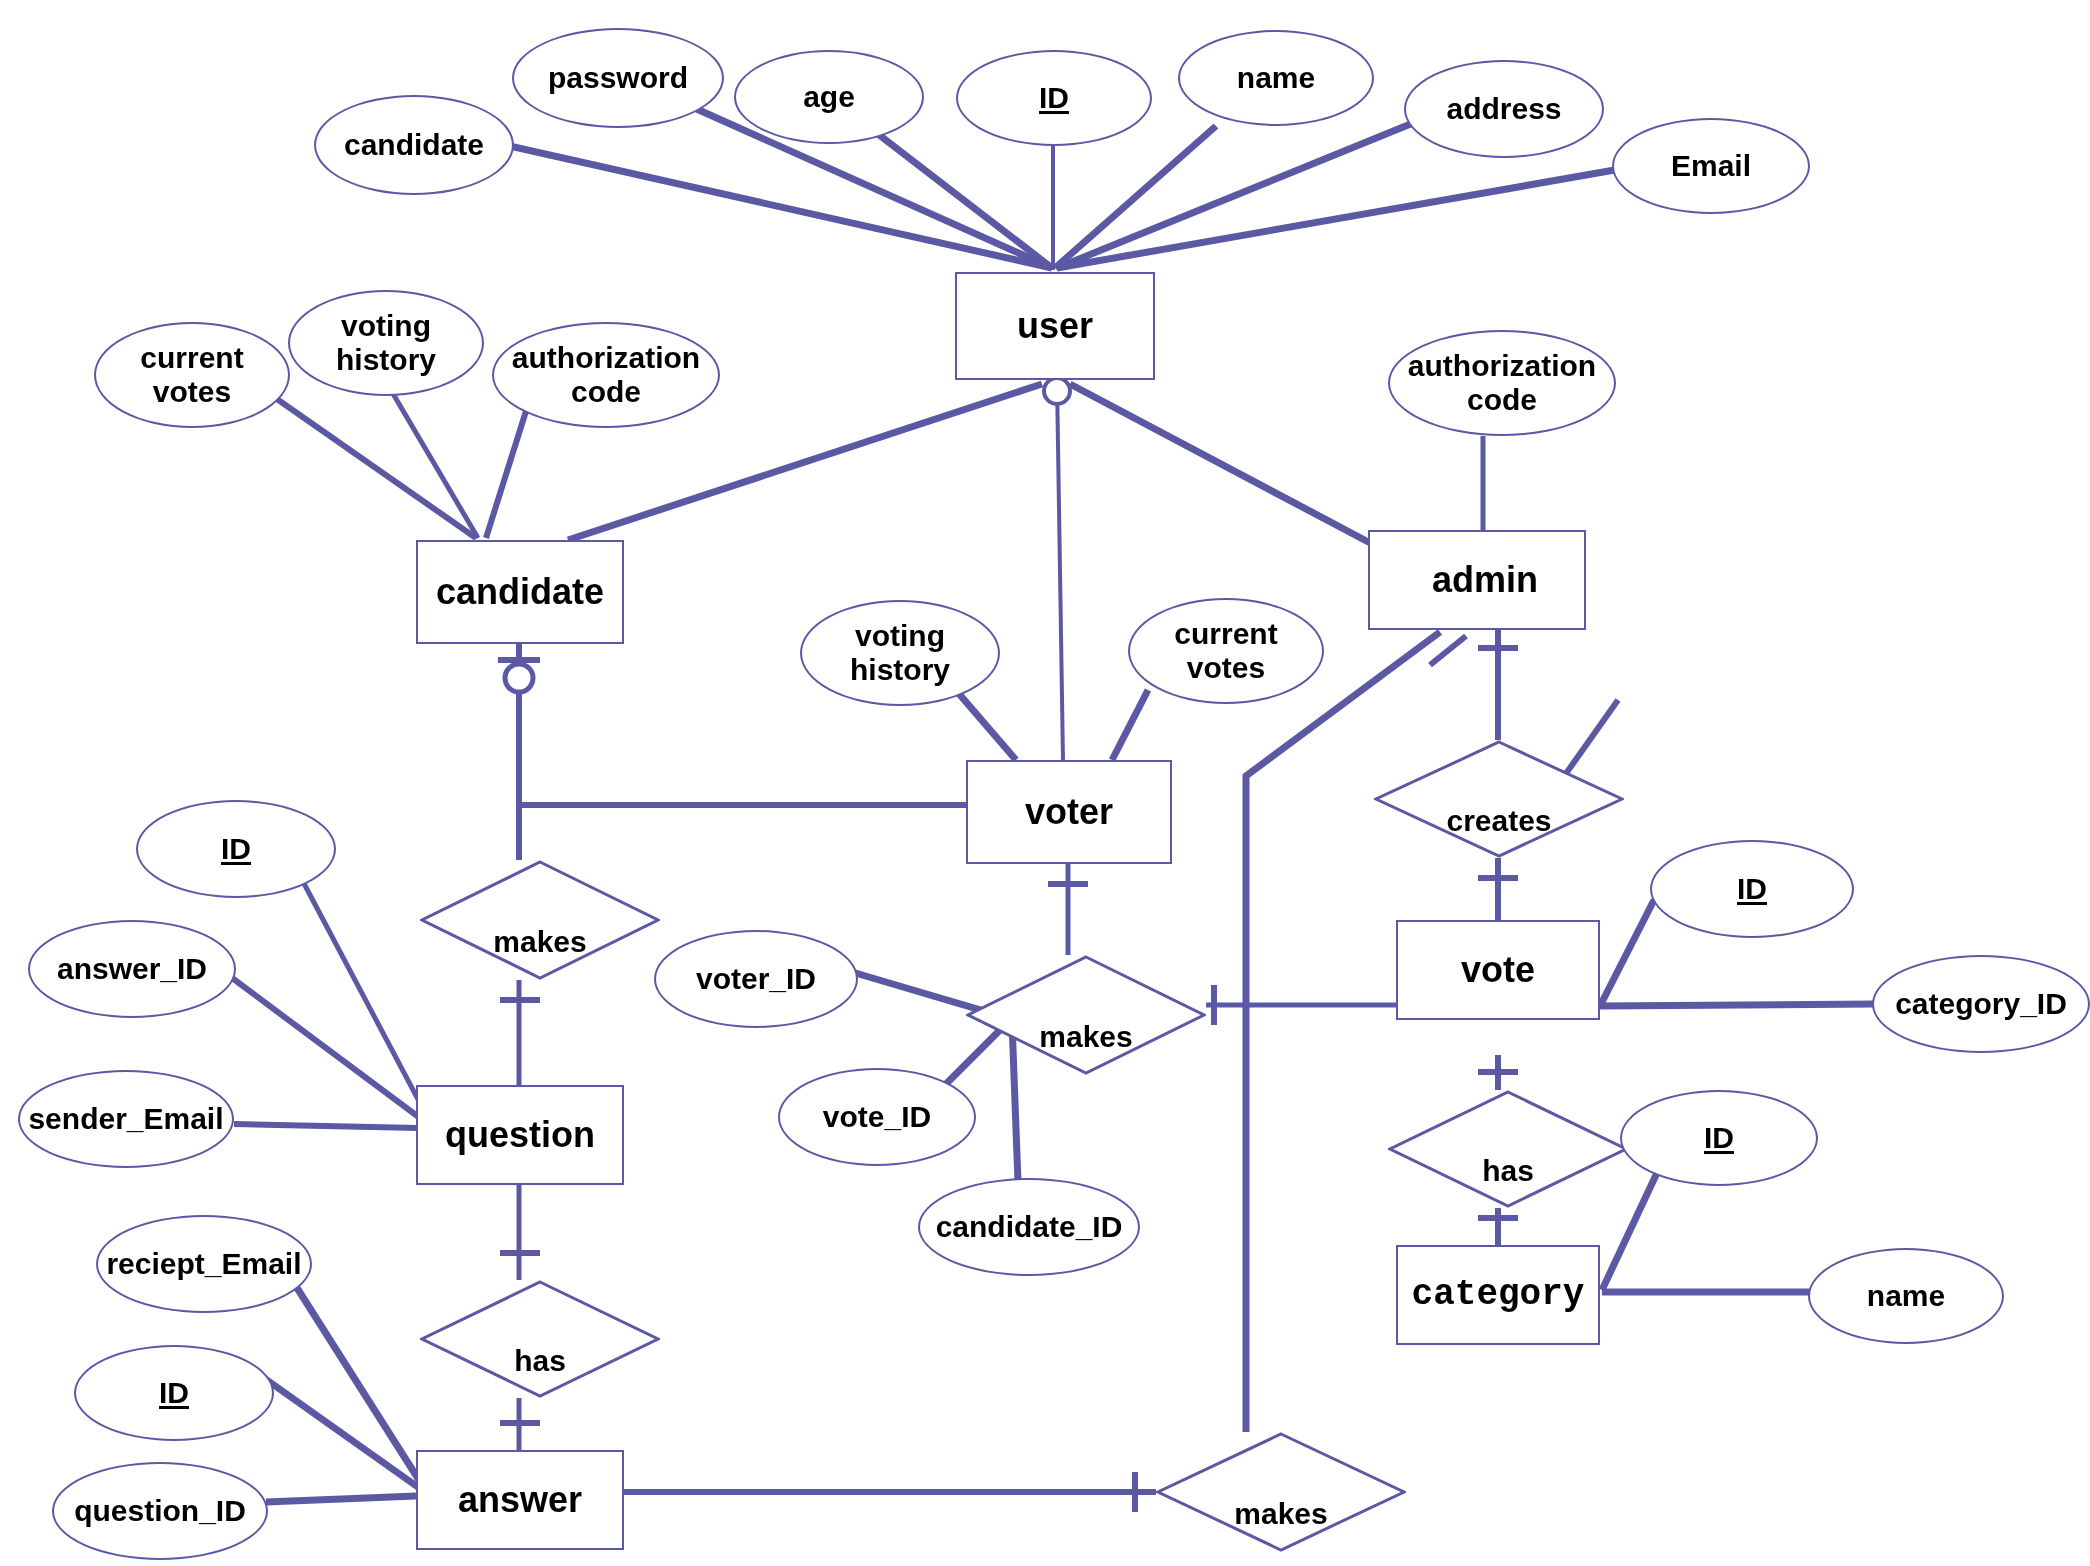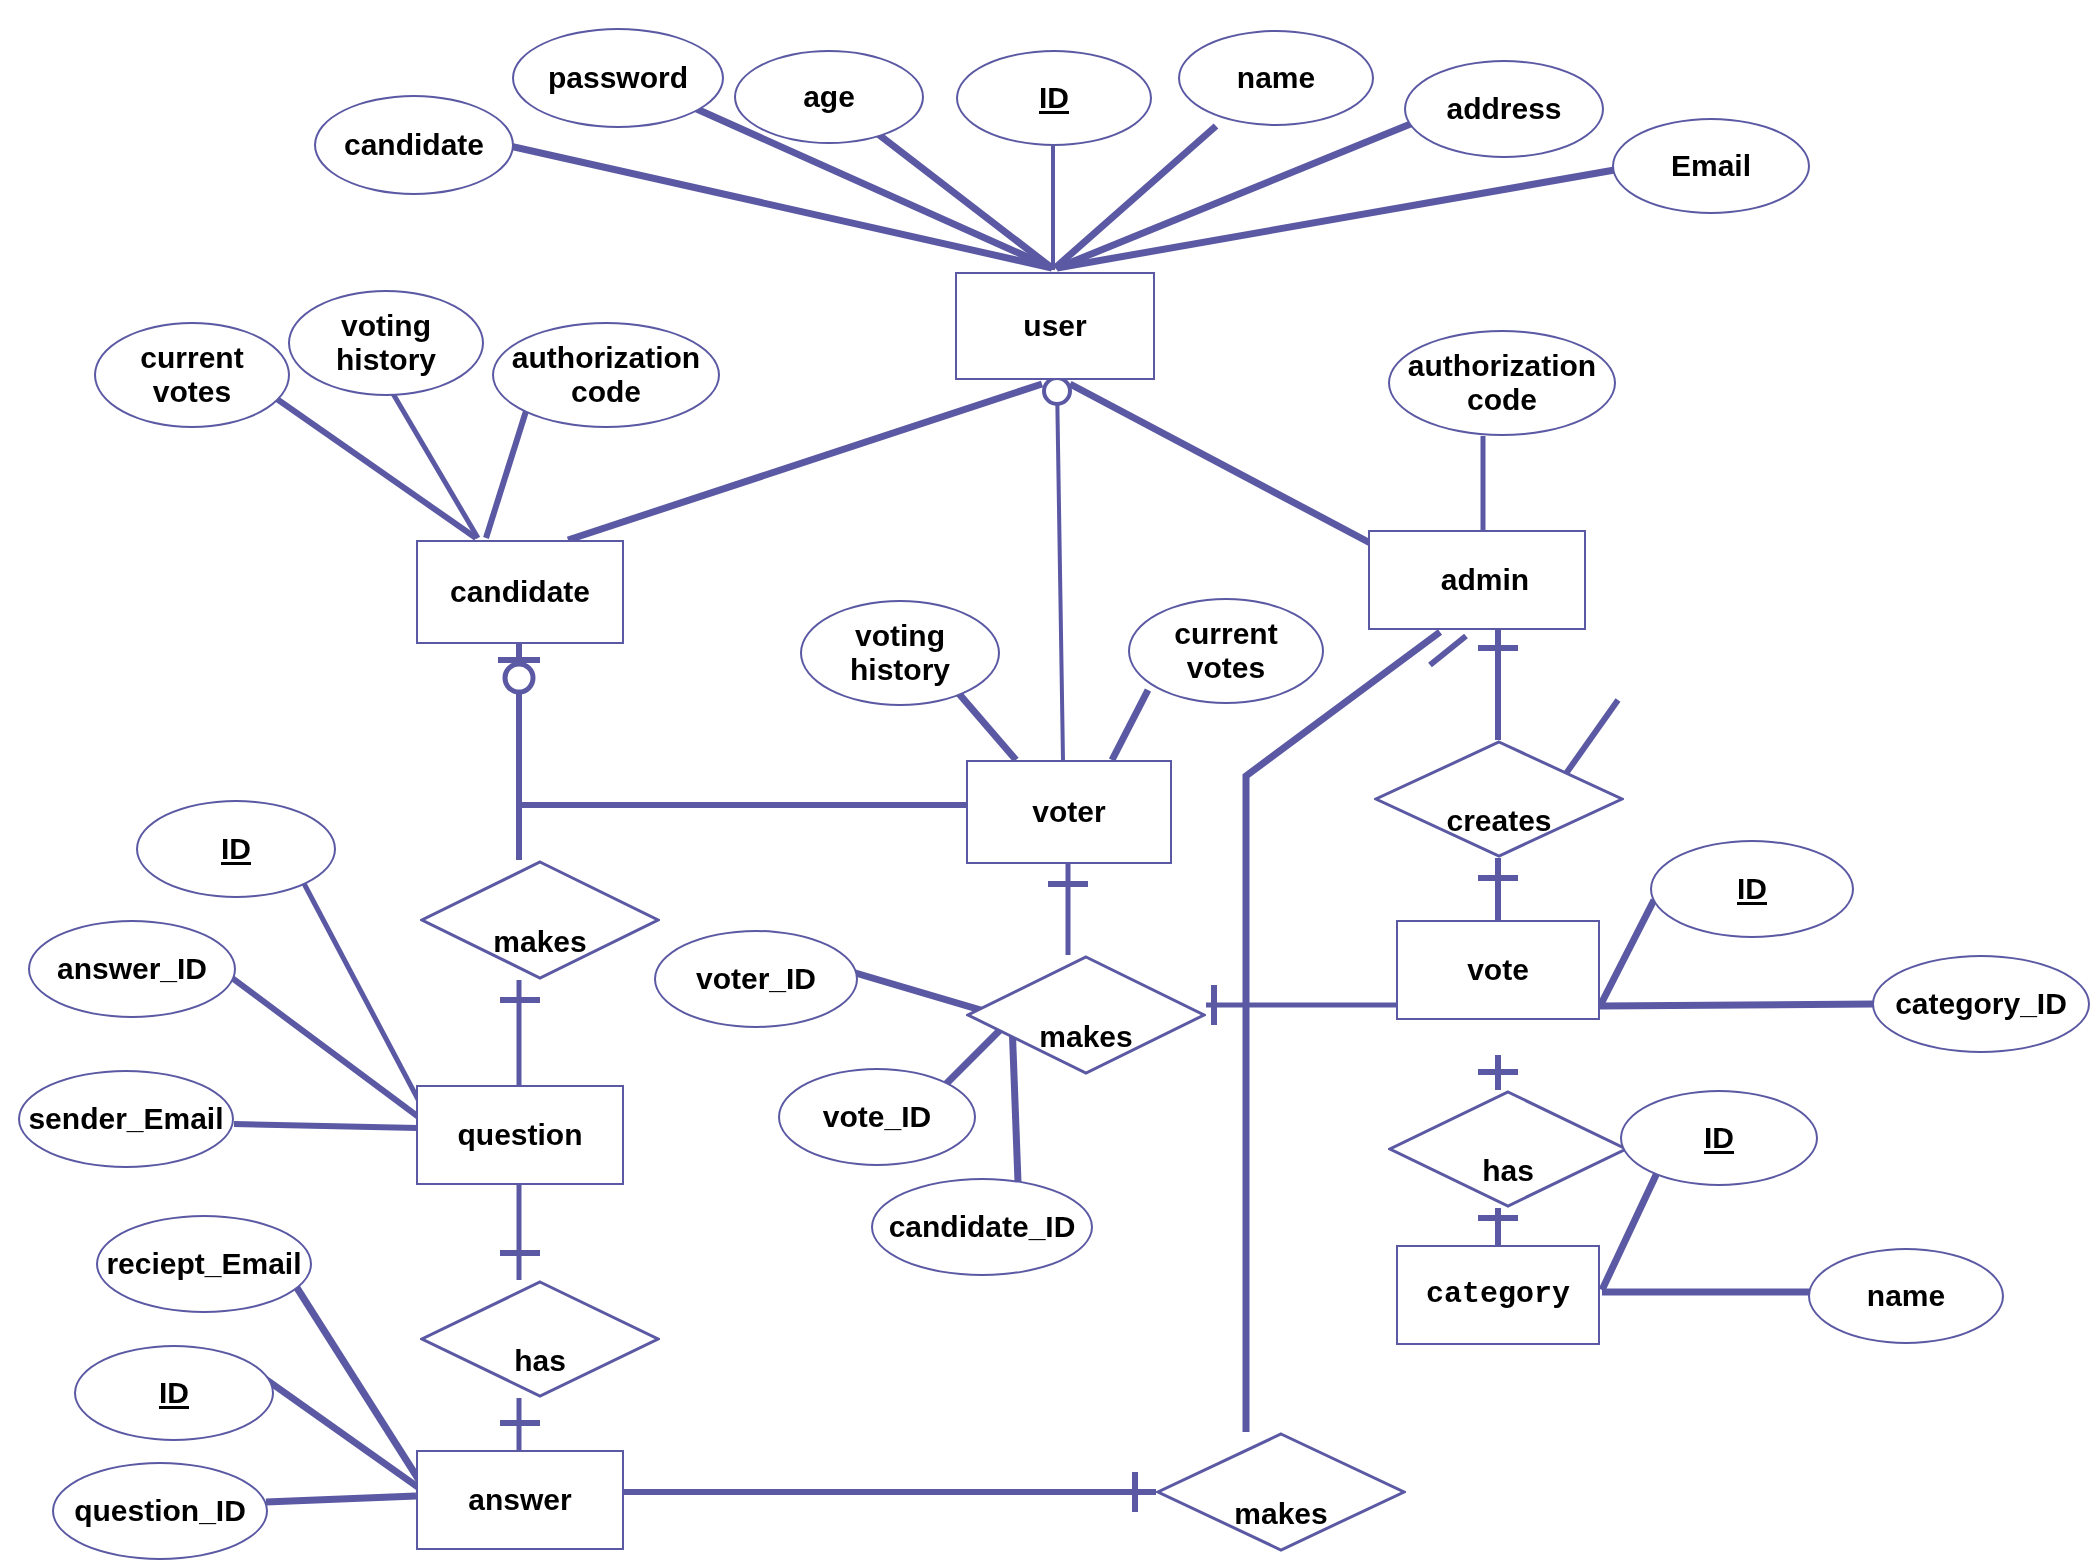--- a/index.html
+++ b/index.html
@@ -27,21 +27,21 @@
     justify-content: center;
     text-align: center;
     color: #000000;
     font-weight: bold;
     line-height: 1.12;
     z-index: 5;
   }
   .entity {
     border: 2.5px solid #5b59a3;
     background: #ffffff;
-    font-size: 30px;
+    font-size: 36px;
   }
   .attr {
     border: 2px solid #5b59a3;
     background: #ffffff;
     border-radius: 50%;
     font-size: 30px;
   }
   .rel {
     background: transparent;
     font-size: 30px;
@@ -400,21 +400,21 @@
   </div>
 
   <div class="node attr" style="left:654px; top:930px; width:204px; height:98px;">
     <span>voter_ID</span>
   </div>
 
   <div class="node attr" style="left:778px; top:1068px; width:198px; height:98px;">
     <span>vote_ID</span>
   </div>
 
-  <div class="node attr" style="left:871px; top:1178px; width:222px; height:98px;">
+  <div class="node attr" style="left:918px; top:1178px; width:222px; height:98px;">
     <span>candidate_ID</span>
   </div>
 
   <div class="node attr" style="left:1650px; top:840px; width:204px; height:98px;">
     <span class="pk">ID</span>
   </div>
 
   <div class="node attr" style="left:1872px; top:955px; width:218px; height:98px;">
     <span>category_ID</span>
   </div>

